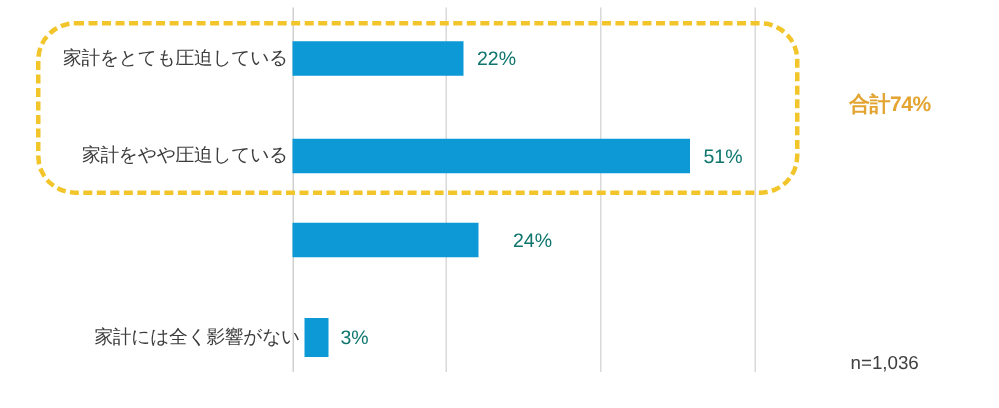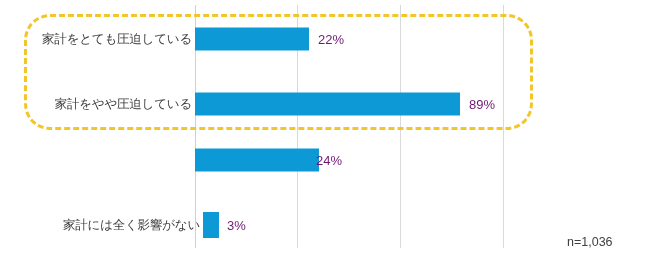--- a/index.html
+++ b/index.html
@@ -58,21 +58,21 @@
     background: #0d99d5;
   }
   .bar.thin {
     height: 26px;
   }
   .value-label {
     position: absolute;
     top: 50%;
     transform: translateY(-50%);
     font-size: 13px;
-    color: #701a75;
+    color: #0f766e;
     white-space: nowrap;
   }
 
   
   #highlight-box {
     position: absolute;
     left: 24px;
     top: 14px;
     width: 509px;
     height: 116px;
@@ -117,30 +117,31 @@
 
   <div class="bar-row" style="top:25px;">
     <span class="cat-label">家計をとても圧迫している</span>
     <div class="bar" style="width:114px;"></div>
     <span class="value-label" style="left:318px;">22%</span>
   </div>
 
   <div class="bar-row" style="top:90px;">
     <span class="cat-label">家計をやや圧迫している</span>
     <div class="bar" style="width:265px;"></div>
-    <span class="value-label" style="left:469px;">89%</span>
+    <span class="value-label" style="left:469px;">51%</span>
   </div>
 
   <div class="bar-row" style="top:146px;">
     <div class="bar" style="width:124px;"></div>
-    <span class="value-label" style="left:316px;">24%</span>
+    <span class="value-label" style="left:342px;">24%</span>
   </div>
 
   <div class="bar-row" style="top:211px;margin-left:8px;">
     <span class="cat-label">家計には全く影響がない</span>
     <div class="bar thin" style="width:16px;"></div>
     <span class="value-label" style="left:219px;">3%</span>
   </div>
 
+  <div id="total-annotation">合計74%</div>
 
   <div id="sample-size">n=1,036</div>
 
 </div>
 
 </body></html>

